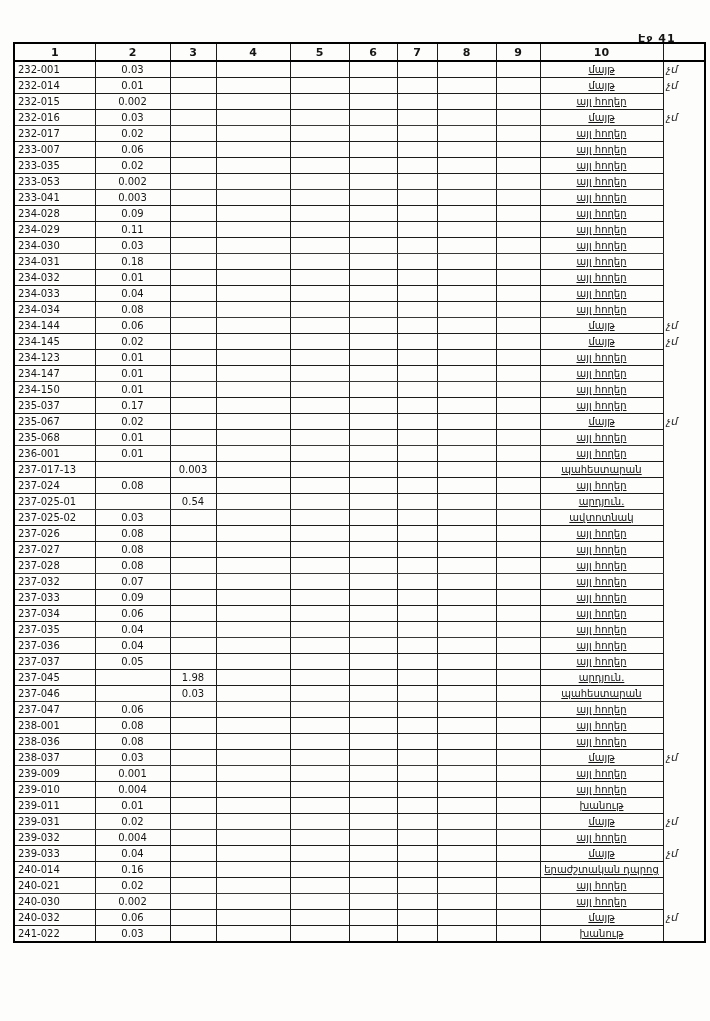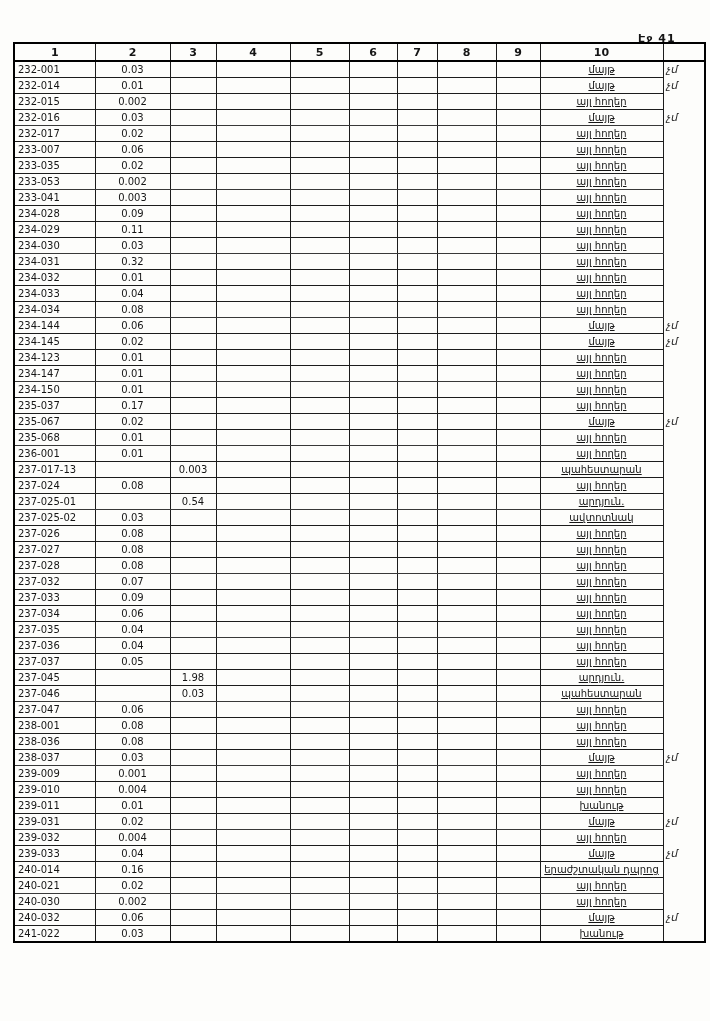--- a/index.html
+++ b/index.html
@@ -237,21 +237,21 @@
           <td class="c5"></td>
           <td class="c6"></td>
           <td class="c7"></td>
           <td class="c8"></td>
           <td class="c9"></td>
           <td class="c10">այլ հողեր</td>
           <td class="mark-cell"></td>
         </tr>
         <tr>
           <td class="c1">234-031</td>
-          <td class="c2">0.32</td>
+          <td class="c2">0.18</td>
           <td class="c3"></td>
           <td class="c4"></td>
           <td class="c5"></td>
           <td class="c6"></td>
           <td class="c7"></td>
           <td class="c8"></td>
           <td class="c9"></td>
           <td class="c10">այլ հողեր</td>
           <td class="mark-cell"></td>
         </tr>

